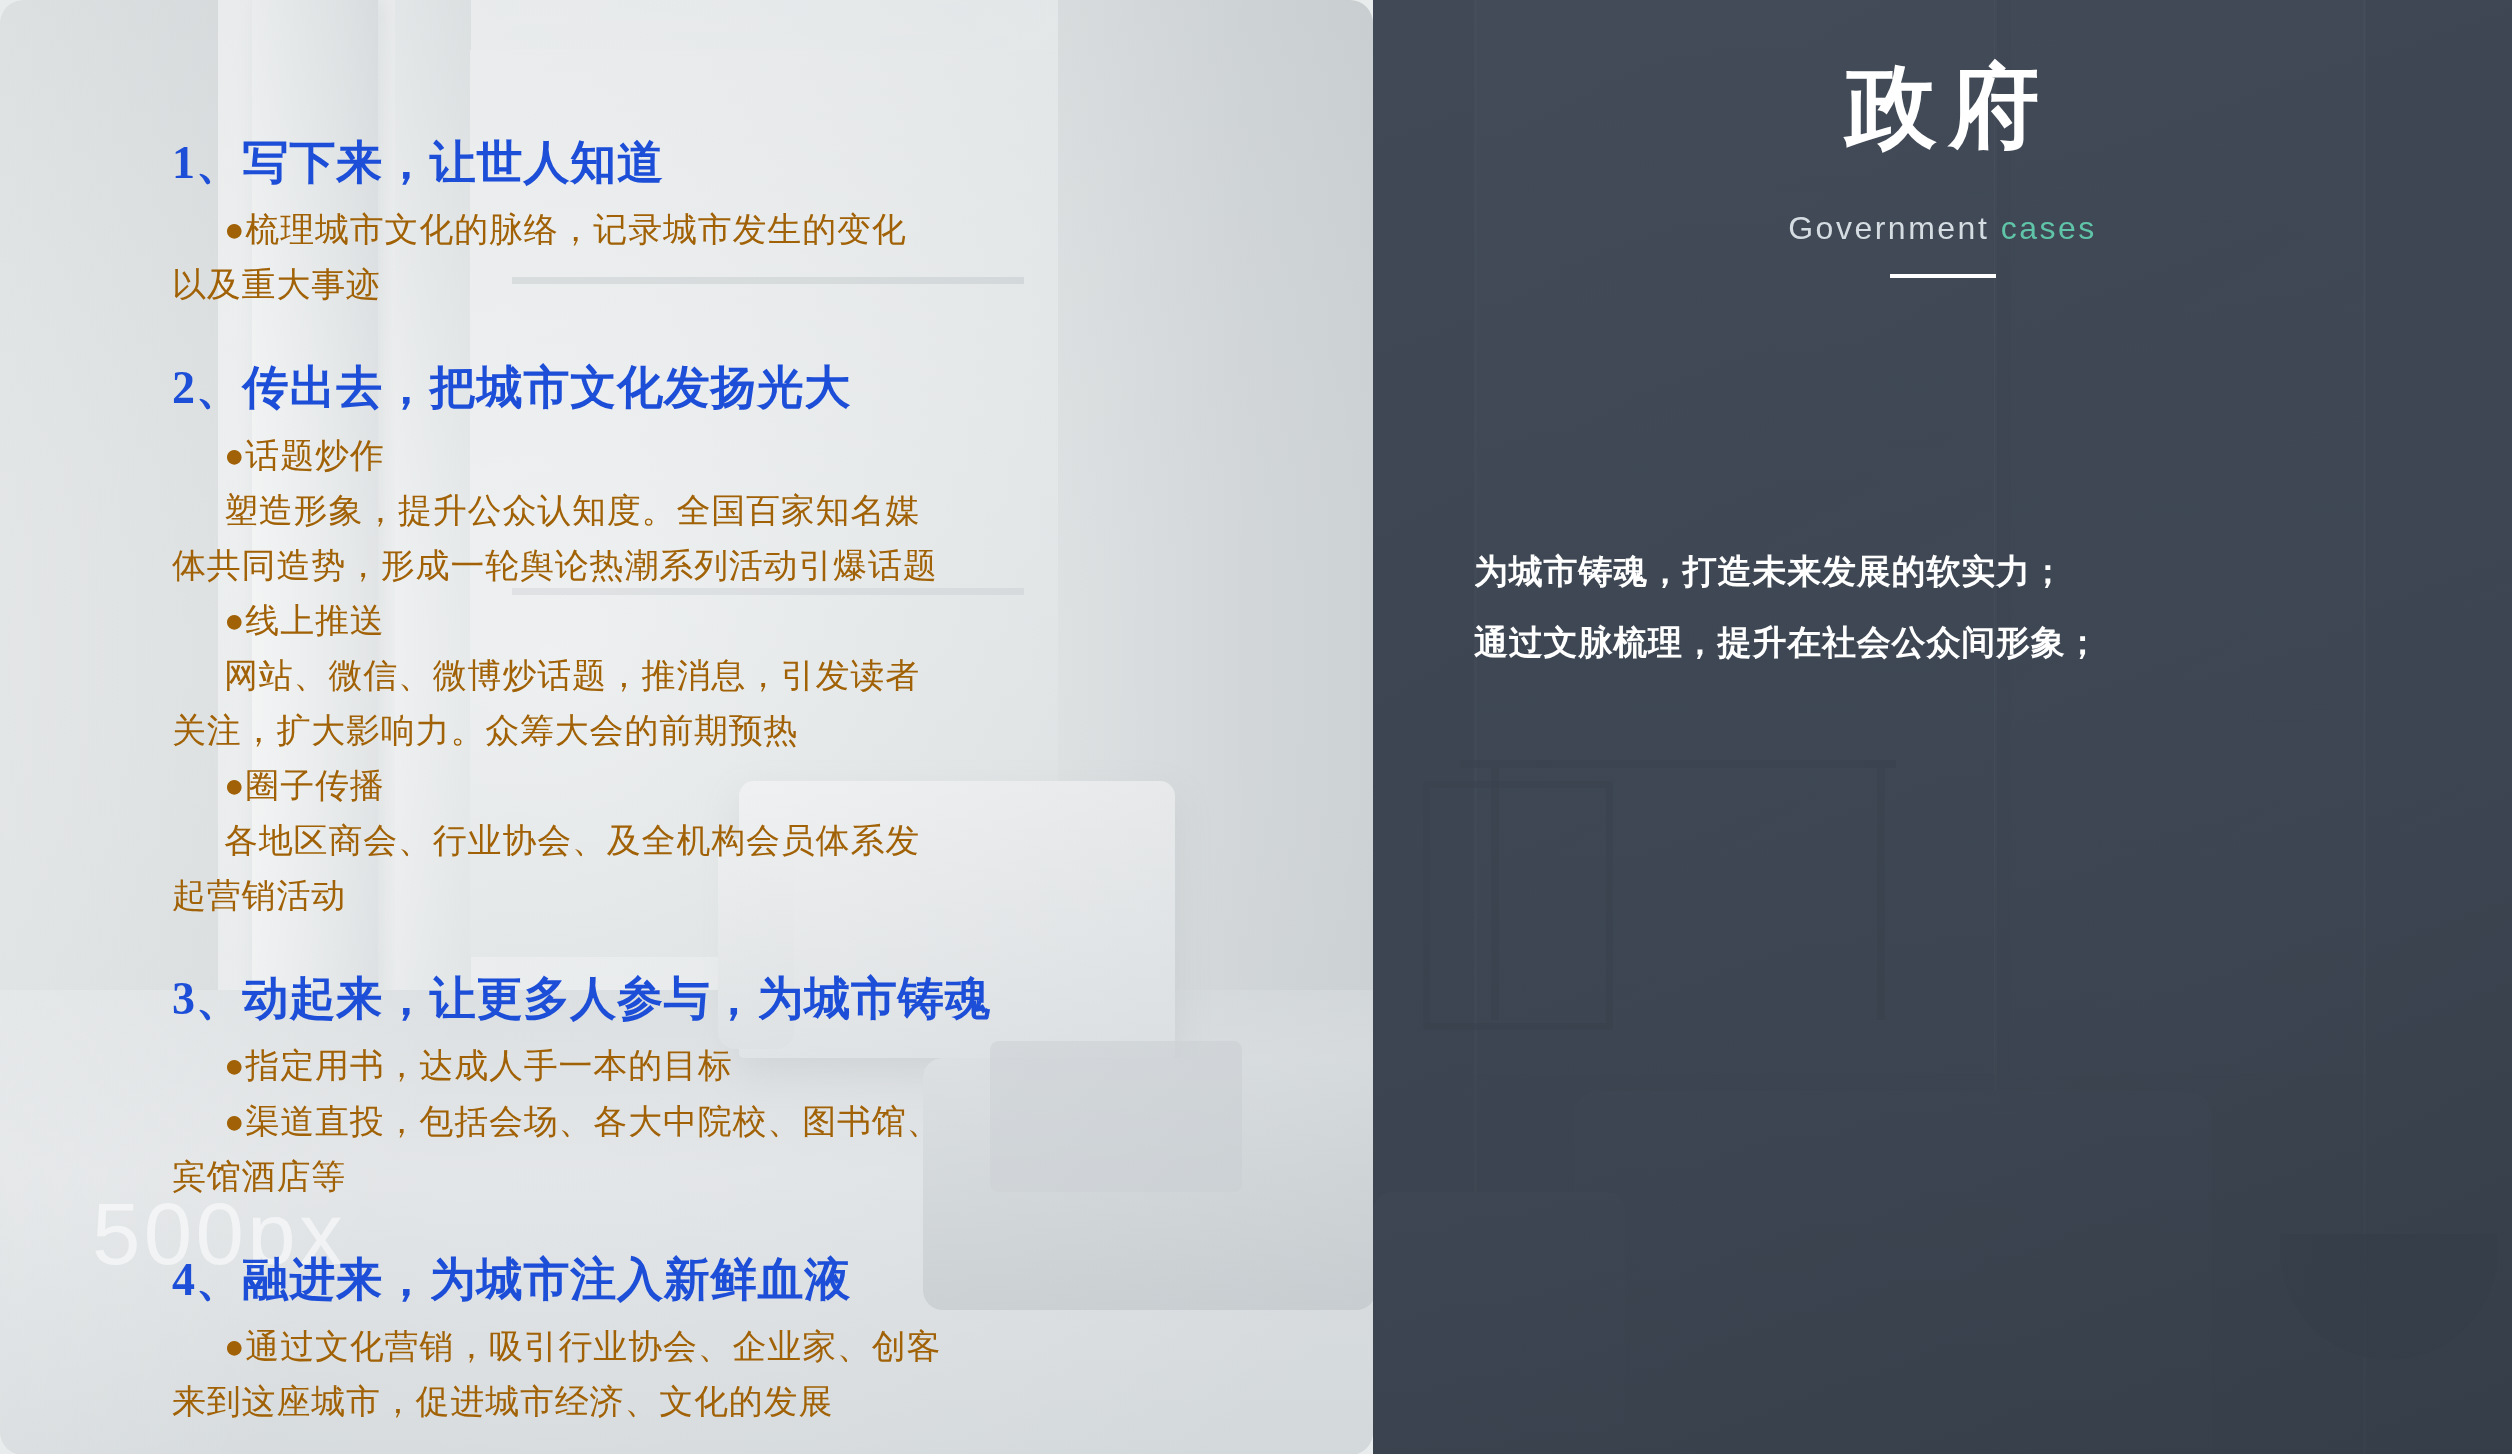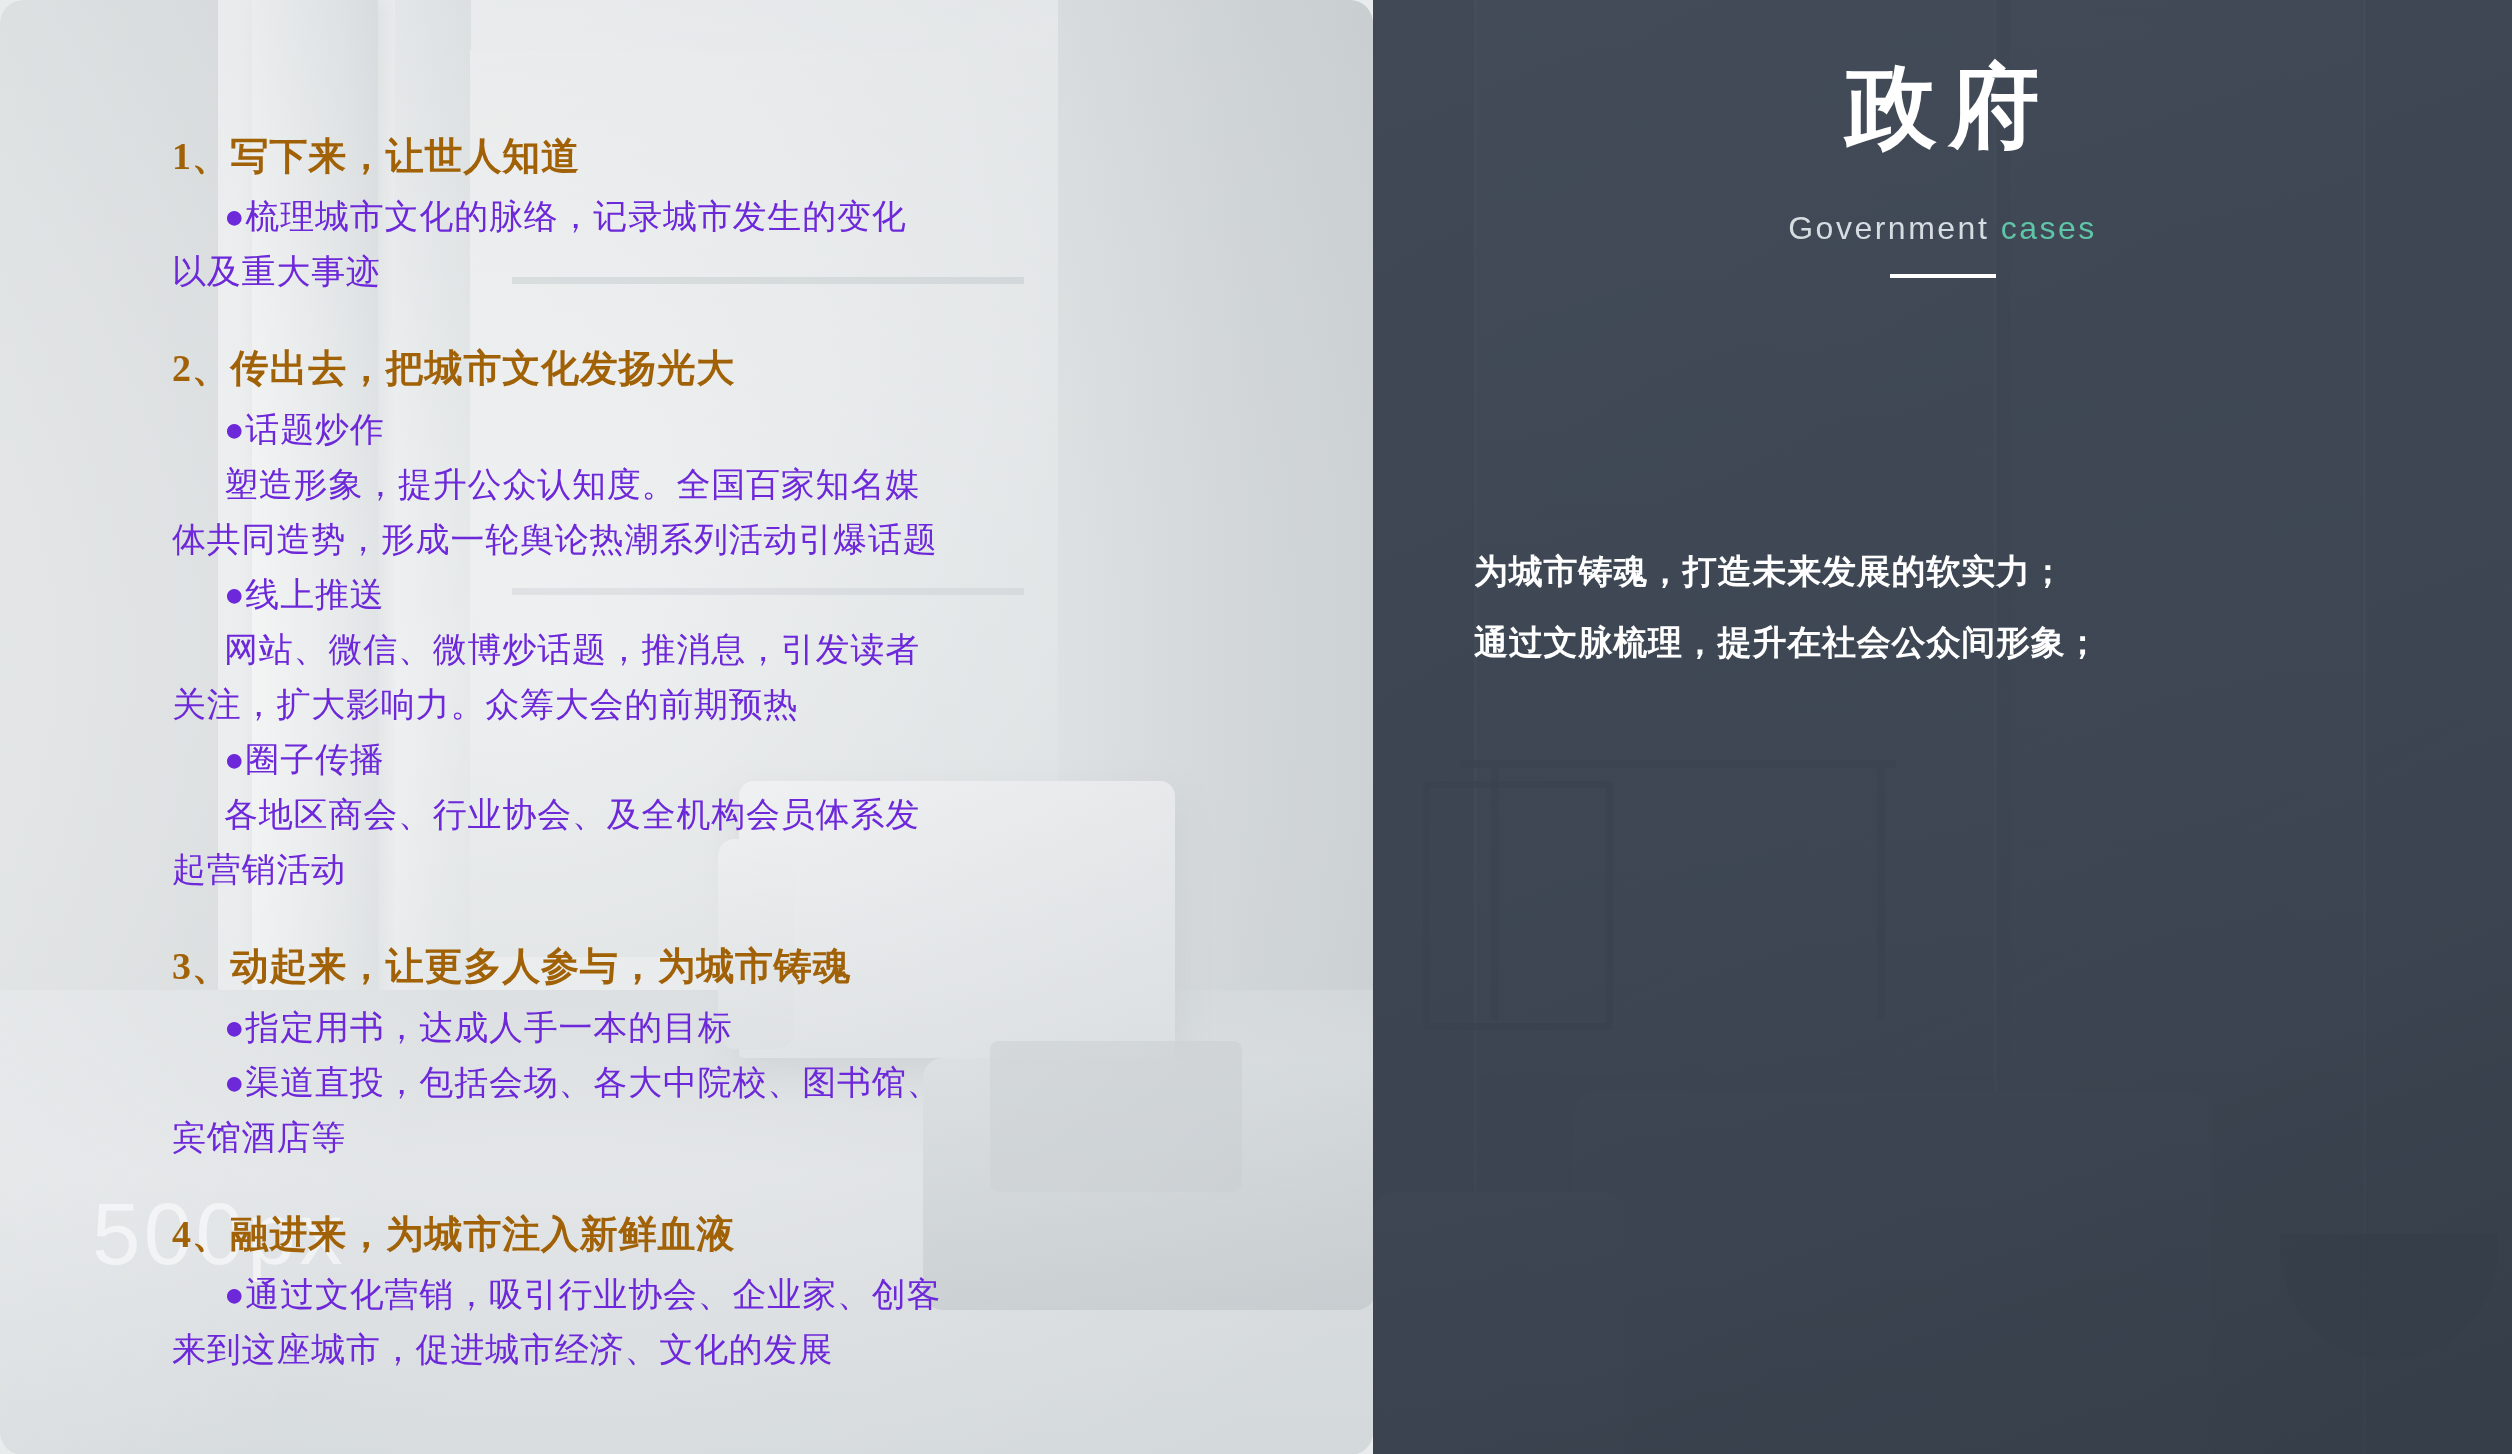--- a/index.html
+++ b/index.html
@@ -193,27 +193,27 @@
     position: absolute;
     left: 172px; top: 126px;
     width: 1083px;
     color: #3e4a52;
     font-size: 34px;
     line-height: 1.62;
     letter-spacing: 0.8px;
   }
   .lt-head {
     font-weight: bold;
-    color: #a16207;
+    color: #1d4ed8;
     margin: 0 0 1.7px 0;
-    font-size: 38px;
+    font-size: 46px;
   }
   .lt-body {
     margin: 0;
-    color: #6d28d9;
+    color: #a16207;
   }
   .lt-indent {
     display: inline-block;
     width: 52px;
   }
   .lt-gap {
     height: 39px;
   }
 
   

